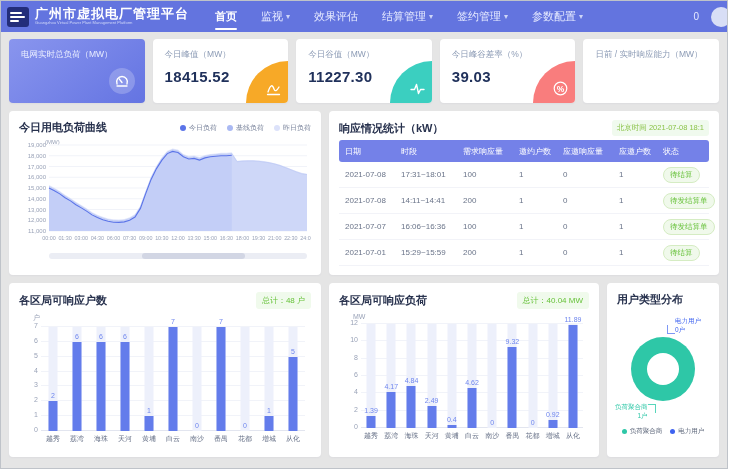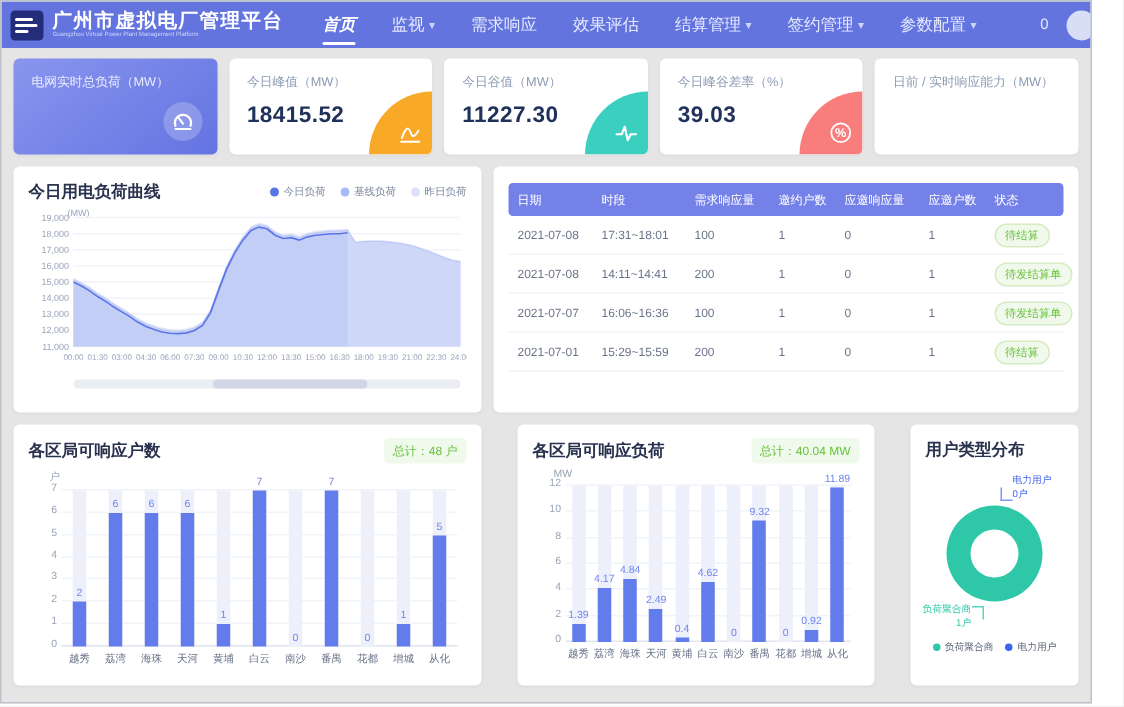--- a/index.html
+++ b/index.html
@@ -12,42 +12,42 @@
   .logo { display:flex; align-items:center; gap:6px; }
   .logo-icon { width:22px; height:20px; background:#232d7a; border-radius:3px; display:flex; flex-direction:column; justify-content:center; gap:2px; padding:3px; }
   .logo-icon i { display:block; height:2px; background:#fff; border-radius:1px; }
   .logo-icon i:nth-child(1){ width:12px;} .logo-icon i:nth-child(2){ width:15px;} .logo-icon i:nth-child(3){ width:9px;}
   .brand { line-height:1.05; margin-right:14px; }
   .brand-title { font-size:13px; font-weight:bold; letter-spacing:1px; }
   .brand-sub { font-size:4.5px; color:#cdd5f8; transform:scale(0.9); transform-origin:left; white-space:nowrap; }
   .nav { display:flex; align-items:stretch; height:100%; }
   .nav-item { display:flex; align-items:center; gap:3px; padding:0 12px; font-size:11px; color:#e6eaff; cursor:pointer; position:relative; white-space:nowrap; }
   .nav-item .caret { font-size:8px; color:#cdd5f8; }
-  .nav-item.active { color:#fff; font-weight:bold;font-style:italic; }
+  .nav-item.active { color:#fff; font-weight:bold; }
   .nav-item.active::after { content:''; position:absolute; left:12px; right:12px; bottom:2px; height:2px; background:#fff; border-radius:1px; }
   .hdr-right { margin-left:auto; display:flex; align-items:center; gap:12px; }
   .notif { font-size:10px; color:#e6eaff; cursor:pointer; }
   .avatar { width:20px; height:20px; border-radius:50%; background:#d8def6; margin-right:-14px; }
 
   .content { padding:7px 8px; }
 
   
   .kpi-row { display:flex; gap:8px; height:64px; margin-bottom:8px; }
   .kpi { flex:1; background:#fff; border-radius:4px; position:relative; padding:10px 12px; overflow:hidden; box-shadow:0 1px 2px rgba(80,90,140,0.06); }
   .kpi-label { font-size:8.5px; color:#8c9bb5; margin-bottom:7px; white-space:nowrap; }
   .kpi-value { font-size:15px; font-weight:bold; color:#20315b; letter-spacing:0.3px; }
   .kpi.primary { background:linear-gradient(140deg,#8995ee 0%,#6474e2 100%); }
   .kpi.primary .kpi-label { color:#e9edff; }
   .kpi.primary .kpi-value { color:#fff; }
   .gauge-circle { position:absolute; right:10px; bottom:9px; width:26px; height:26px; border-radius:50%; background:rgba(255,255,255,0.22); display:flex; align-items:center; justify-content:center; }
   .corner { position:absolute; right:0; bottom:0; width:42px; height:42px; border-top-left-radius:100%; display:flex; align-items:flex-end; justify-content:flex-end; padding:0 7px 7px 0; }
 
   
   .mid-row { display:grid; grid-template-columns:312px 1fr; gap:8px; height:164px; margin-bottom:8px; }
-  .bot-row { display:grid; grid-template-columns:312px 1fr 112px; gap:24px; height:174px; }
+  .bot-row { display:grid; grid-template-columns:312px 1fr 112px; gap:8px; height:174px; }
   .panel { background:#fff; border-radius:4px; padding:9px 10px; box-shadow:0 1px 2px rgba(80,90,140,0.06); overflow:hidden; position:relative; }
   .panel-head { display:flex; align-items:center; justify-content:space-between; margin-bottom:4px; }
   .panel-title { font-size:11px; font-weight:bold; color:#28324e; white-space:nowrap;text-align:right; }
   .total-badge { font-size:8px; color:#67c23a; background:#f0faec; border-radius:3px; padding:3px 6px; white-space:nowrap; }
   .time-badge { font-size:7.5px; color:#8bc34a; background:#f0faee; border-radius:3px; padding:3px 5px; white-space:nowrap; }
 
   
   .legend { display:flex; gap:10px; align-items:center; }
   .legend-item { display:flex; align-items:center; gap:3px; font-size:7px; color:#7a849c; cursor:pointer; }
   .legend-dot { width:6px; height:6px; border-radius:50%; }
@@ -108,23 +108,20 @@
         <div class="brand-sub">Guangzhou Virtual Power Plant Management Platform</div>
       </div>
     </div>
     <div class="nav" id="main-nav">
         <div class="nav-item active">
           <span>首页</span>
         </div>
         <div class="nav-item">
           <span>监视</span>
           <span class="caret">▾</span>
-        </div>
-        <div class="nav-item">
-          <span>需求响应</span>
         </div>
         <div class="nav-item">
           <span>效果评估</span>
         </div>
         <div class="nav-item">
           <span>结算管理</span>
           <span class="caret">▾</span>
         </div>
         <div class="nav-item">
           <span>签约管理</span>
@@ -249,20 +246,24 @@
             <polyline points="30.0,47.4 35.4,50.1 40.8,53.3 46.1,57.1 51.5,60.3 56.9,64.0 62.3,67.3 67.6,70.5 73.0,74.3 78.4,77.0 83.8,79.1 89.1,80.7 94.5,81.6 99.9,81.8 105.3,81.3 110.6,79.6 116.0,76.4 121.4,67.8 126.8,52.8 132.1,38.8 137.5,28.0 142.9,19.4 148.3,13.0 153.6,10.8 159.0,11.9 164.4,16.2 169.8,18.4 175.1,17.8 180.5,19.4 185.9,17.3 191.3,16.2 196.6,15.7 202.0,15.1 207.4,15.1 212.8,14.6 218.1,22.7 223.5,22.1 228.9,21.9 234.3,21.9 239.6,22.3 245.0,23.0 250.4,23.8 255.8,25.0 261.1,26.6 266.5,28.6 271.9,30.7 277.3,32.9 282.6,34.7 288.0,35.6" fill="none" stroke="#b6c2f3" stroke-width="0.6"></polyline>
             <polygon points="30.0,49.0 35.4,51.7 40.8,54.9 46.1,58.7 51.5,61.9 56.9,65.7 62.3,68.9 67.6,72.1 73.0,75.9 78.4,78.6 83.8,80.7 89.1,82.3 94.5,83.2 99.9,83.4 105.3,82.9 110.6,81.3 116.0,78.0 121.4,69.4 126.8,54.4 132.1,40.4 137.5,29.6 142.9,21.1 148.3,14.6 153.6,12.4 159.0,13.5 164.4,17.8 169.8,20.0 175.1,19.4 180.5,21.1 185.9,18.9 191.3,17.8 196.6,17.3 202.0,16.8 207.4,16.8 212.8,16.2 212.8,92 30,92" fill="#c3cef7" stroke="none"></polygon>
             <polyline points="30.0,49.0 35.4,51.7 40.8,54.9 46.1,58.7 51.5,61.9 56.9,65.7 62.3,68.9 67.6,72.1 73.0,75.9 78.4,78.6 83.8,80.7 89.1,82.3 94.5,83.2 99.9,83.4 105.3,82.9 110.6,81.3 116.0,78.0 121.4,69.4 126.8,54.4 132.1,40.4 137.5,29.6 142.9,21.1 148.3,14.6 153.6,12.4 159.0,13.5 164.4,17.8 169.8,20.0 175.1,19.4 180.5,21.1 185.9,18.9 191.3,17.8 196.6,17.3 202.0,16.8 207.4,16.8 212.8,16.2" fill="none" stroke="#5b74e8" stroke-width="1.1"></polyline>
           </svg>
         <div class="scrollbar">
           <div class="scroll-thumb"></div>
         </div>
       </div>
 
       <div class="panel">
+        <div class="panel-head">
+          <div class="panel-title">响应情况统计（kW）</div>
+          <span class="time-badge">北京时间 2021-07-08 18:1</span>
+        </div>
         <div class="thead" id="resp-head">
             <div class="tcell">日期</div>
             <div class="tcell">时段</div>
             <div class="tcell">需求响应量</div>
             <div class="tcell">邀约户数</div>
             <div class="tcell">应邀响应量</div>
             <div class="tcell">应邀户数</div>
             <div class="tcell">状态</div>
             <div class="tcell">操作</div>
           </div>

